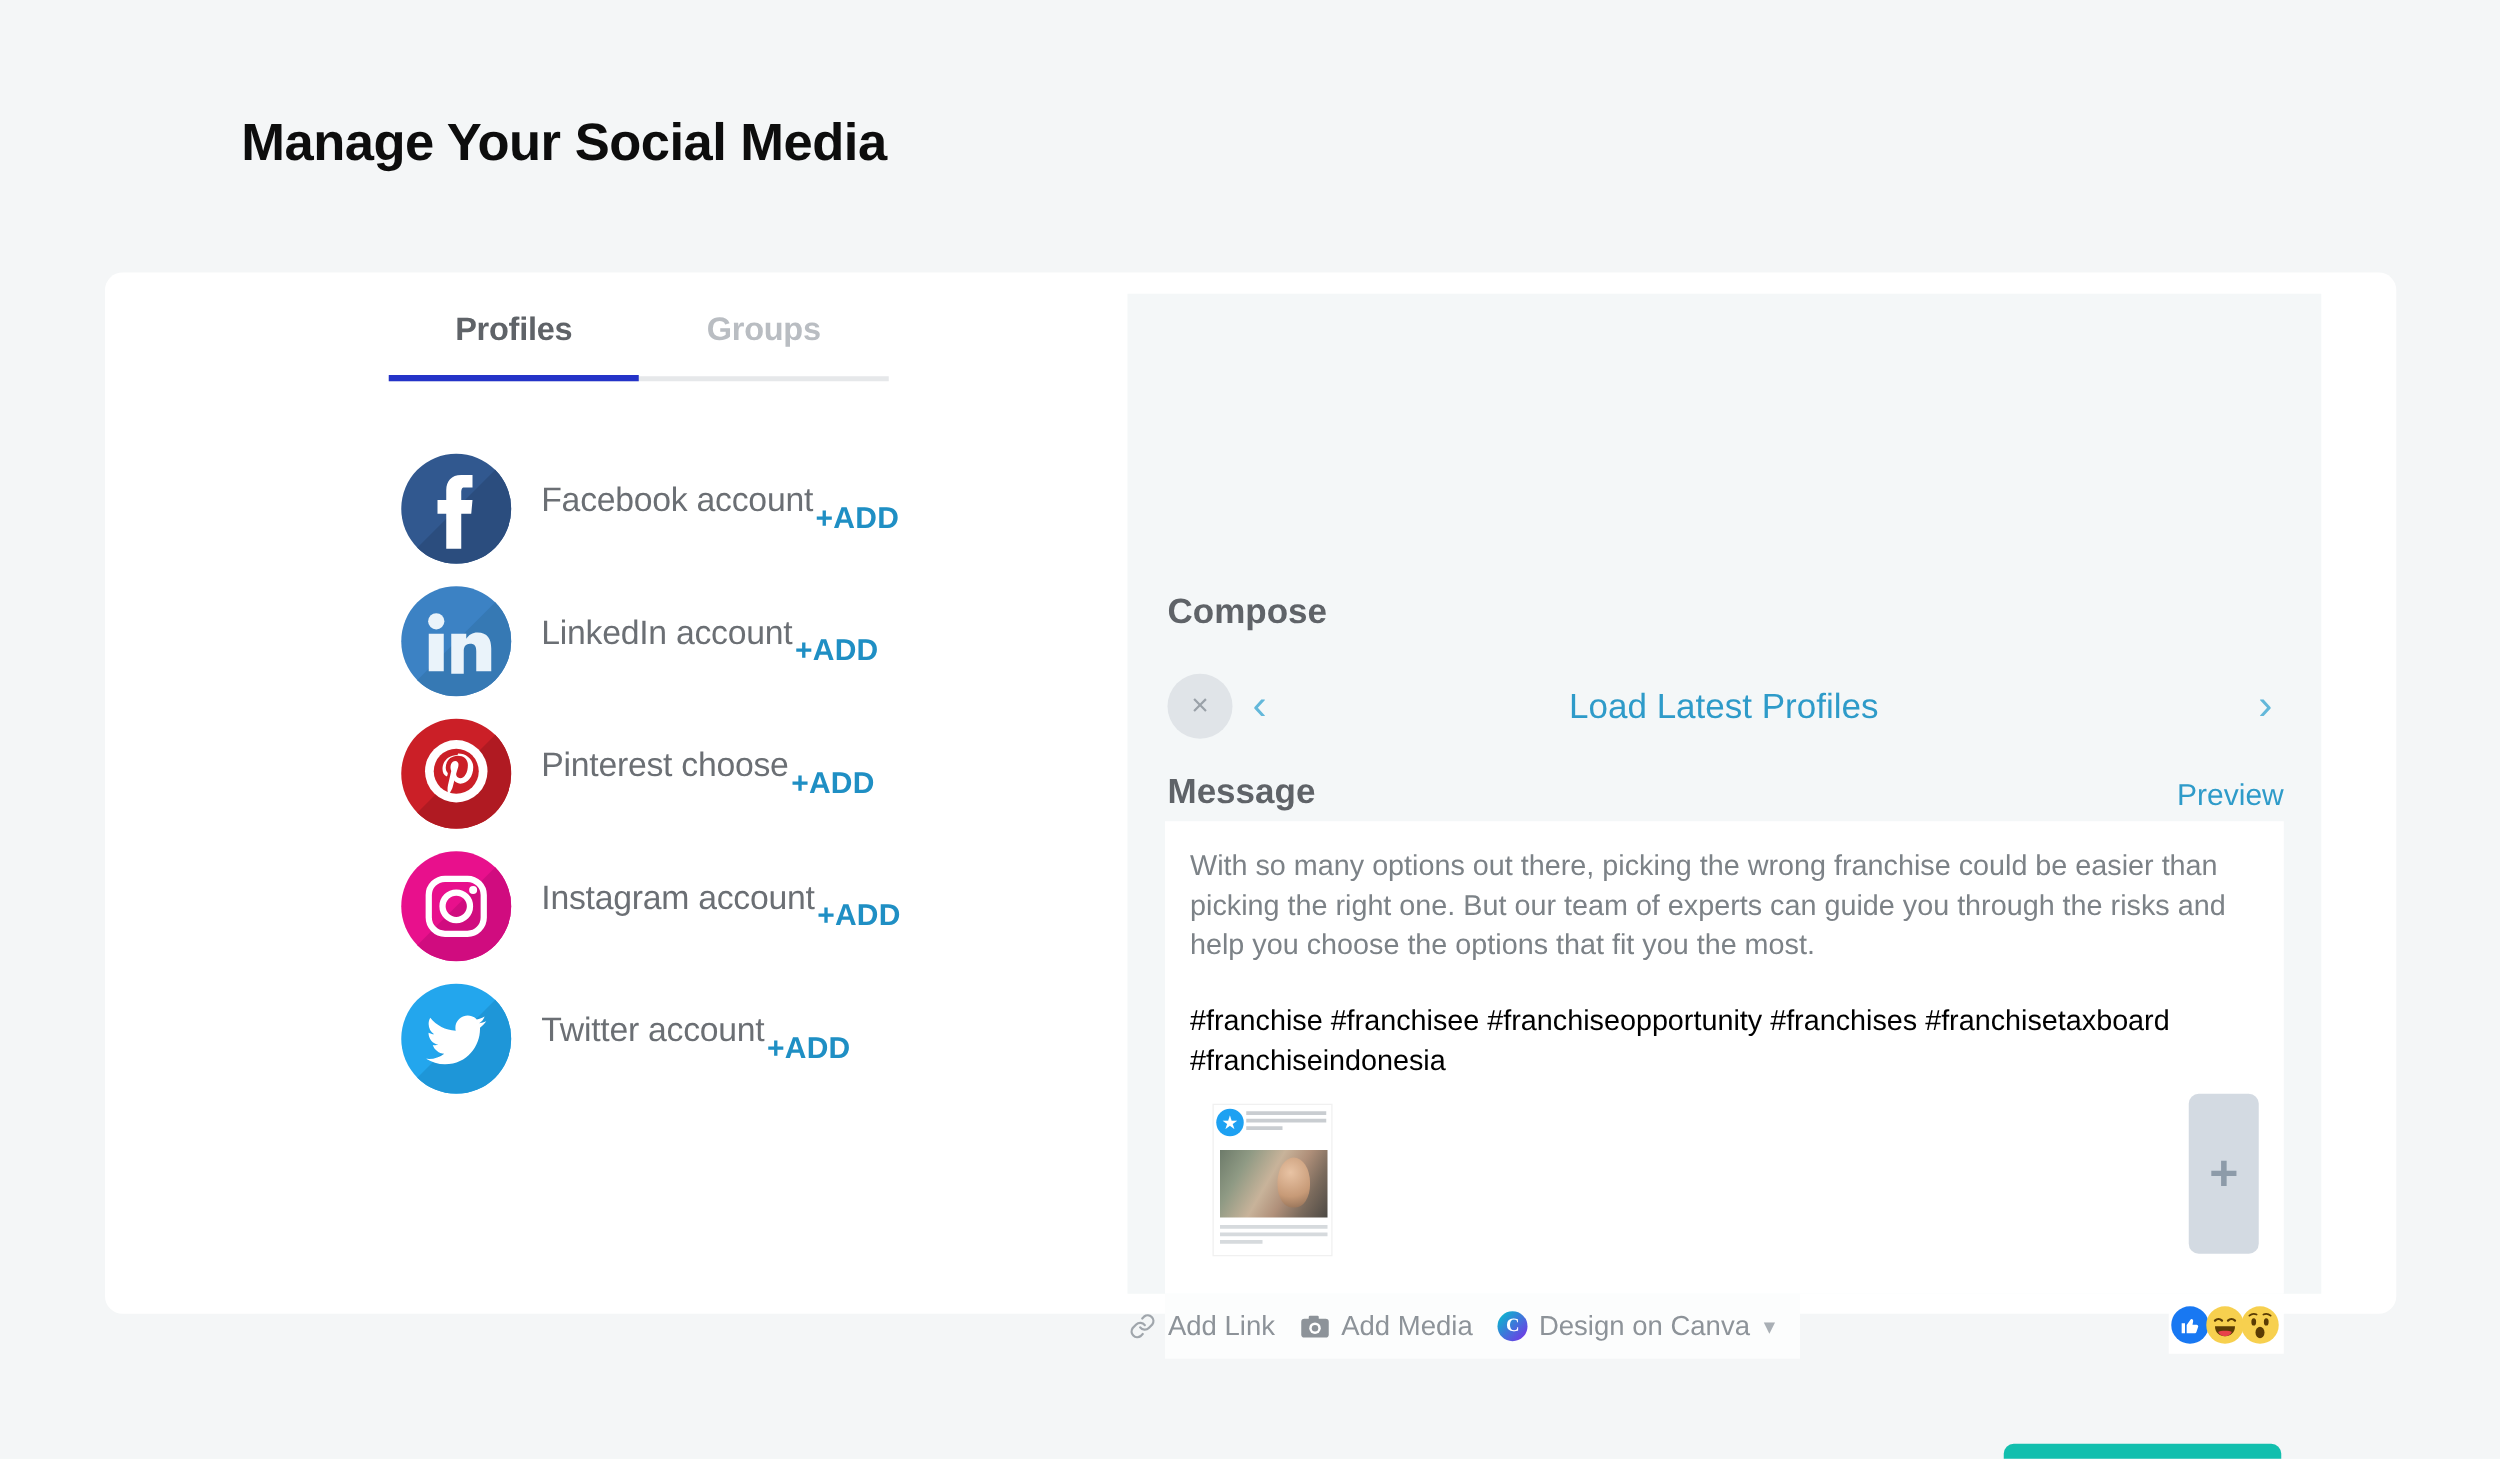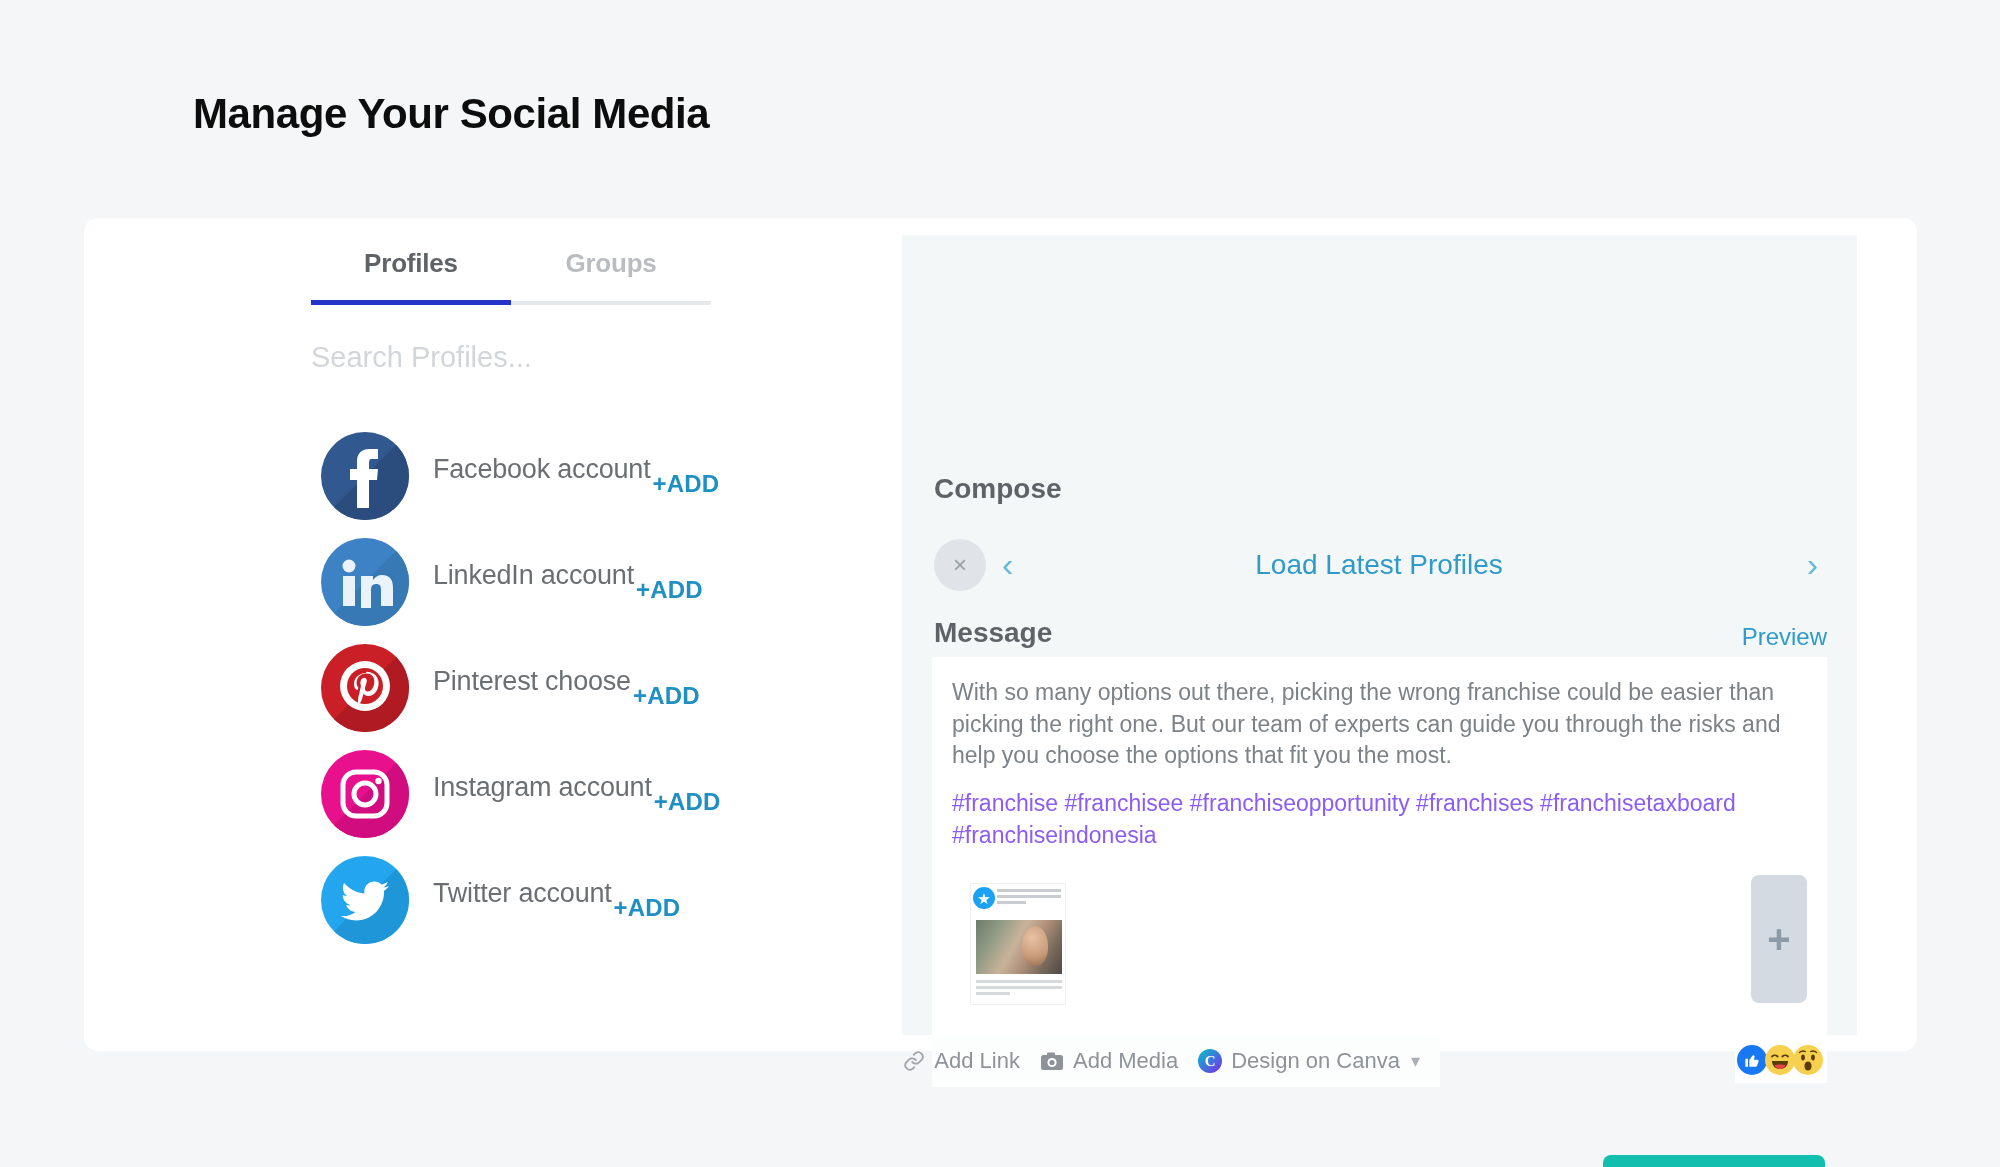--- a/index.html
+++ b/index.html
@@ -87,22 +87,22 @@
 
   .message-box {
     position: absolute; left: 30px; top: 422px; width: 895px; height: 378px;
     background: #ffffff;
   }
   .message-text {
     position: absolute; left: 20px; top: 20px; width: 855px;
     font-size: 23px; line-height: 1.38; color: #7c8287; white-space: pre-wrap;
   }
   .message-tags {
-    position: absolute; left: 20px; top: 131px; width: 790px;
-    font-size: 23px; line-height: 1.38; color: #8b5cf6;
+    position: absolute; left: 20px; top: 144px; width: 790px;
+    font-size: 23px; line-height: 1.38; color: #000000;
   }
 
   .media-row { position: absolute; left: 20px; top: 222px; width: 855px; height: 130px; }
   .media-thumb {
     position: absolute; left: 18px; top: 4px; width: 96px; height: 122px;
     background: #ffffff; border: 1px solid #f0f0f0; overflow: hidden; cursor: pointer;
   }
   .thumb-star {
     position: absolute; left: 2px; top: 3px; width: 22px; height: 22px; border-radius: 50%;
     background: #1da1f2; display: flex; align-items: center; justify-content: center;
@@ -173,21 +173,20 @@
     <div id="profiles-panel">
 
       <div class="tabs-row">
         <div class="tab active">Profiles</div>
         <div class="tab">Groups</div>
       </div>
       <div class="tabs-underline">
         <div class="bar"></div>
       </div>
 
-      <input id="search-input" type="text" placeholder="Search Profiles..." style="">
 
       <div class="profile-list">
 
         <div class="profile-item">
           <div class="avatar" style="background:#31588f">
             <svg width="88" height="88" viewBox="0 0 88 88">
               <path d="M0 88 L88 0 L88 88 Z" fill="#2b4d7e"></path>
               <path d="M50 27h7v-10h-9c-8 0-12 5-12 12v8h-7v11h7v28h12V48h8l1-11h-9v-6c0-3 1-4 2-4z" fill="#fff"></path>
             </svg>
           </div>

